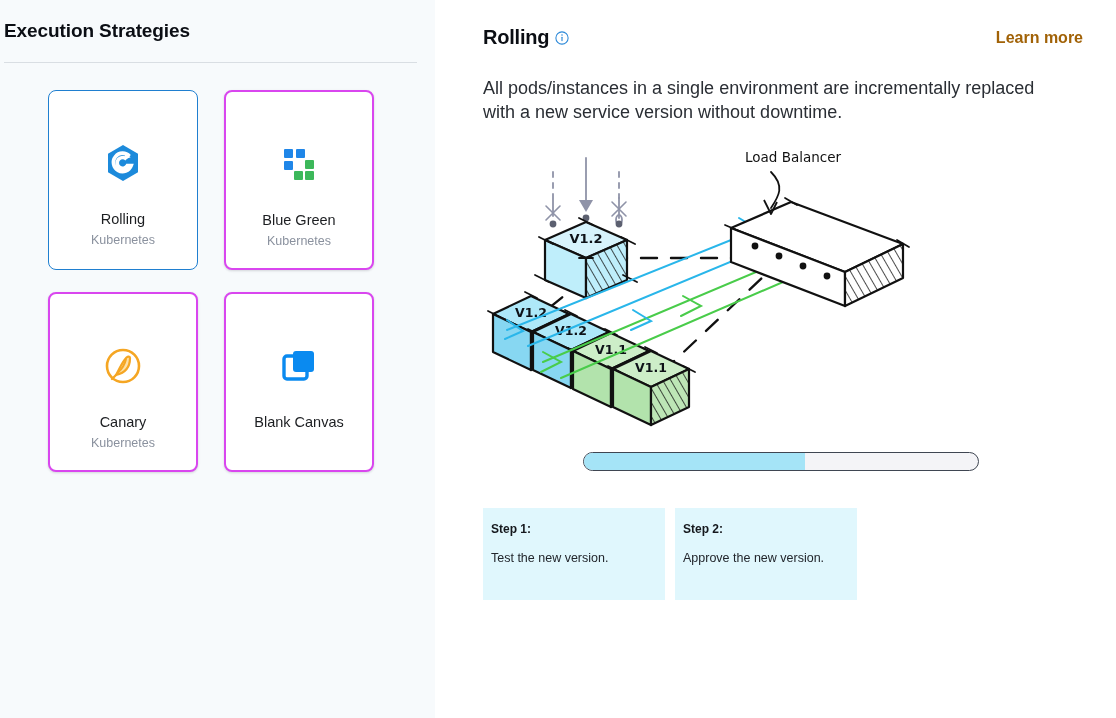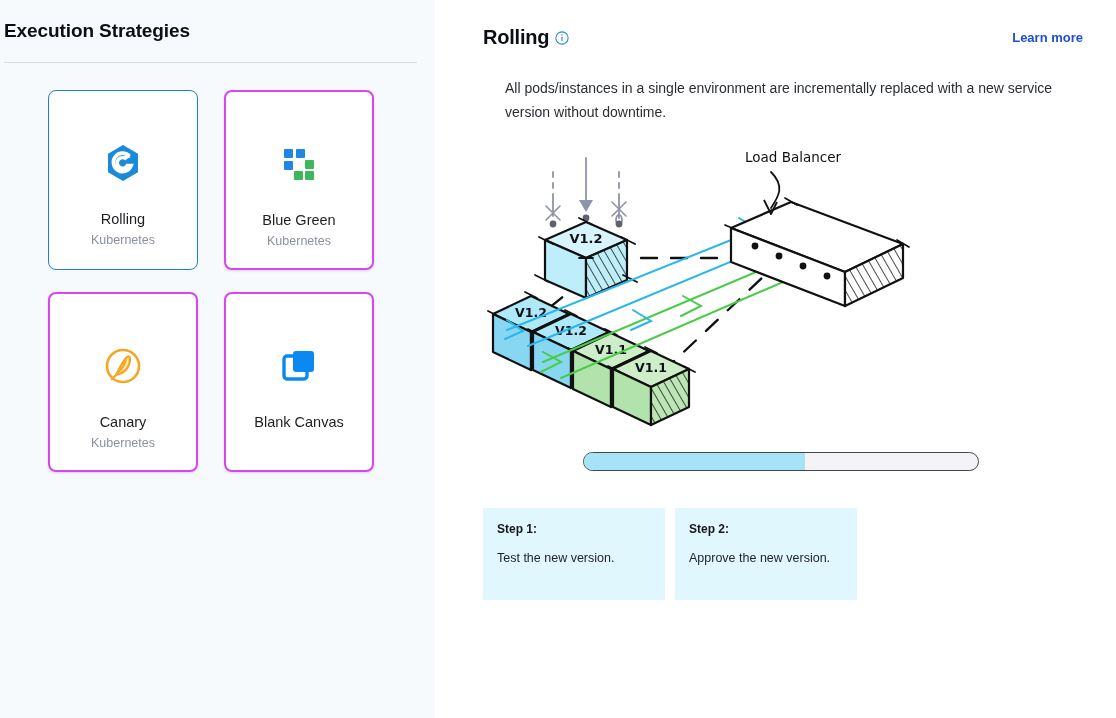--- a/index.html
+++ b/index.html
@@ -103,33 +103,32 @@
     align-items: center;
     gap: 6px;
   }
   .detail-title {
     font-size: 20px;
     font-weight: bold;
     color: #0b0e14;
     letter-spacing: -0.2px;
   }
   .learn-more {
-    font-size: 13px;
+    font-size: 16px;
     font-weight: bold;
-    color: #1d4ed8;
+    color: #a16207;
     text-decoration: none;
     cursor: pointer;
   }
   .detail-desc {
     margin-top: 27px;
-    font-size: 14px;
+    font-size: 18px;
     line-height: 24px;
     color: #2a2e34;
     max-width: 580px;
-    margin-left: 22px;
   }
 
   .illustration {
     margin-top: 16px;
     width: 600px;
     height: 310px;
     position: relative;
   }
 
   .progressbar-wrap {
@@ -154,21 +153,21 @@
   .steps-row {
     margin-top: 37px;
     display: flex;
     gap: 10px;
   }
   .step-card {
     width: 182px;
     height: 92px;
     background: #e0f7fd;
     box-sizing: border-box;
-    padding: 14px 14px 0 14px;
+    padding: 14px 14px 0 8px;
   }
   .step-label {
     font-size: 12px;
     font-weight: bold;
     color: #15181d;
   }
   .step-text {
     margin-top: 15px;
     font-size: 12.5px;
     color: #22262c;

